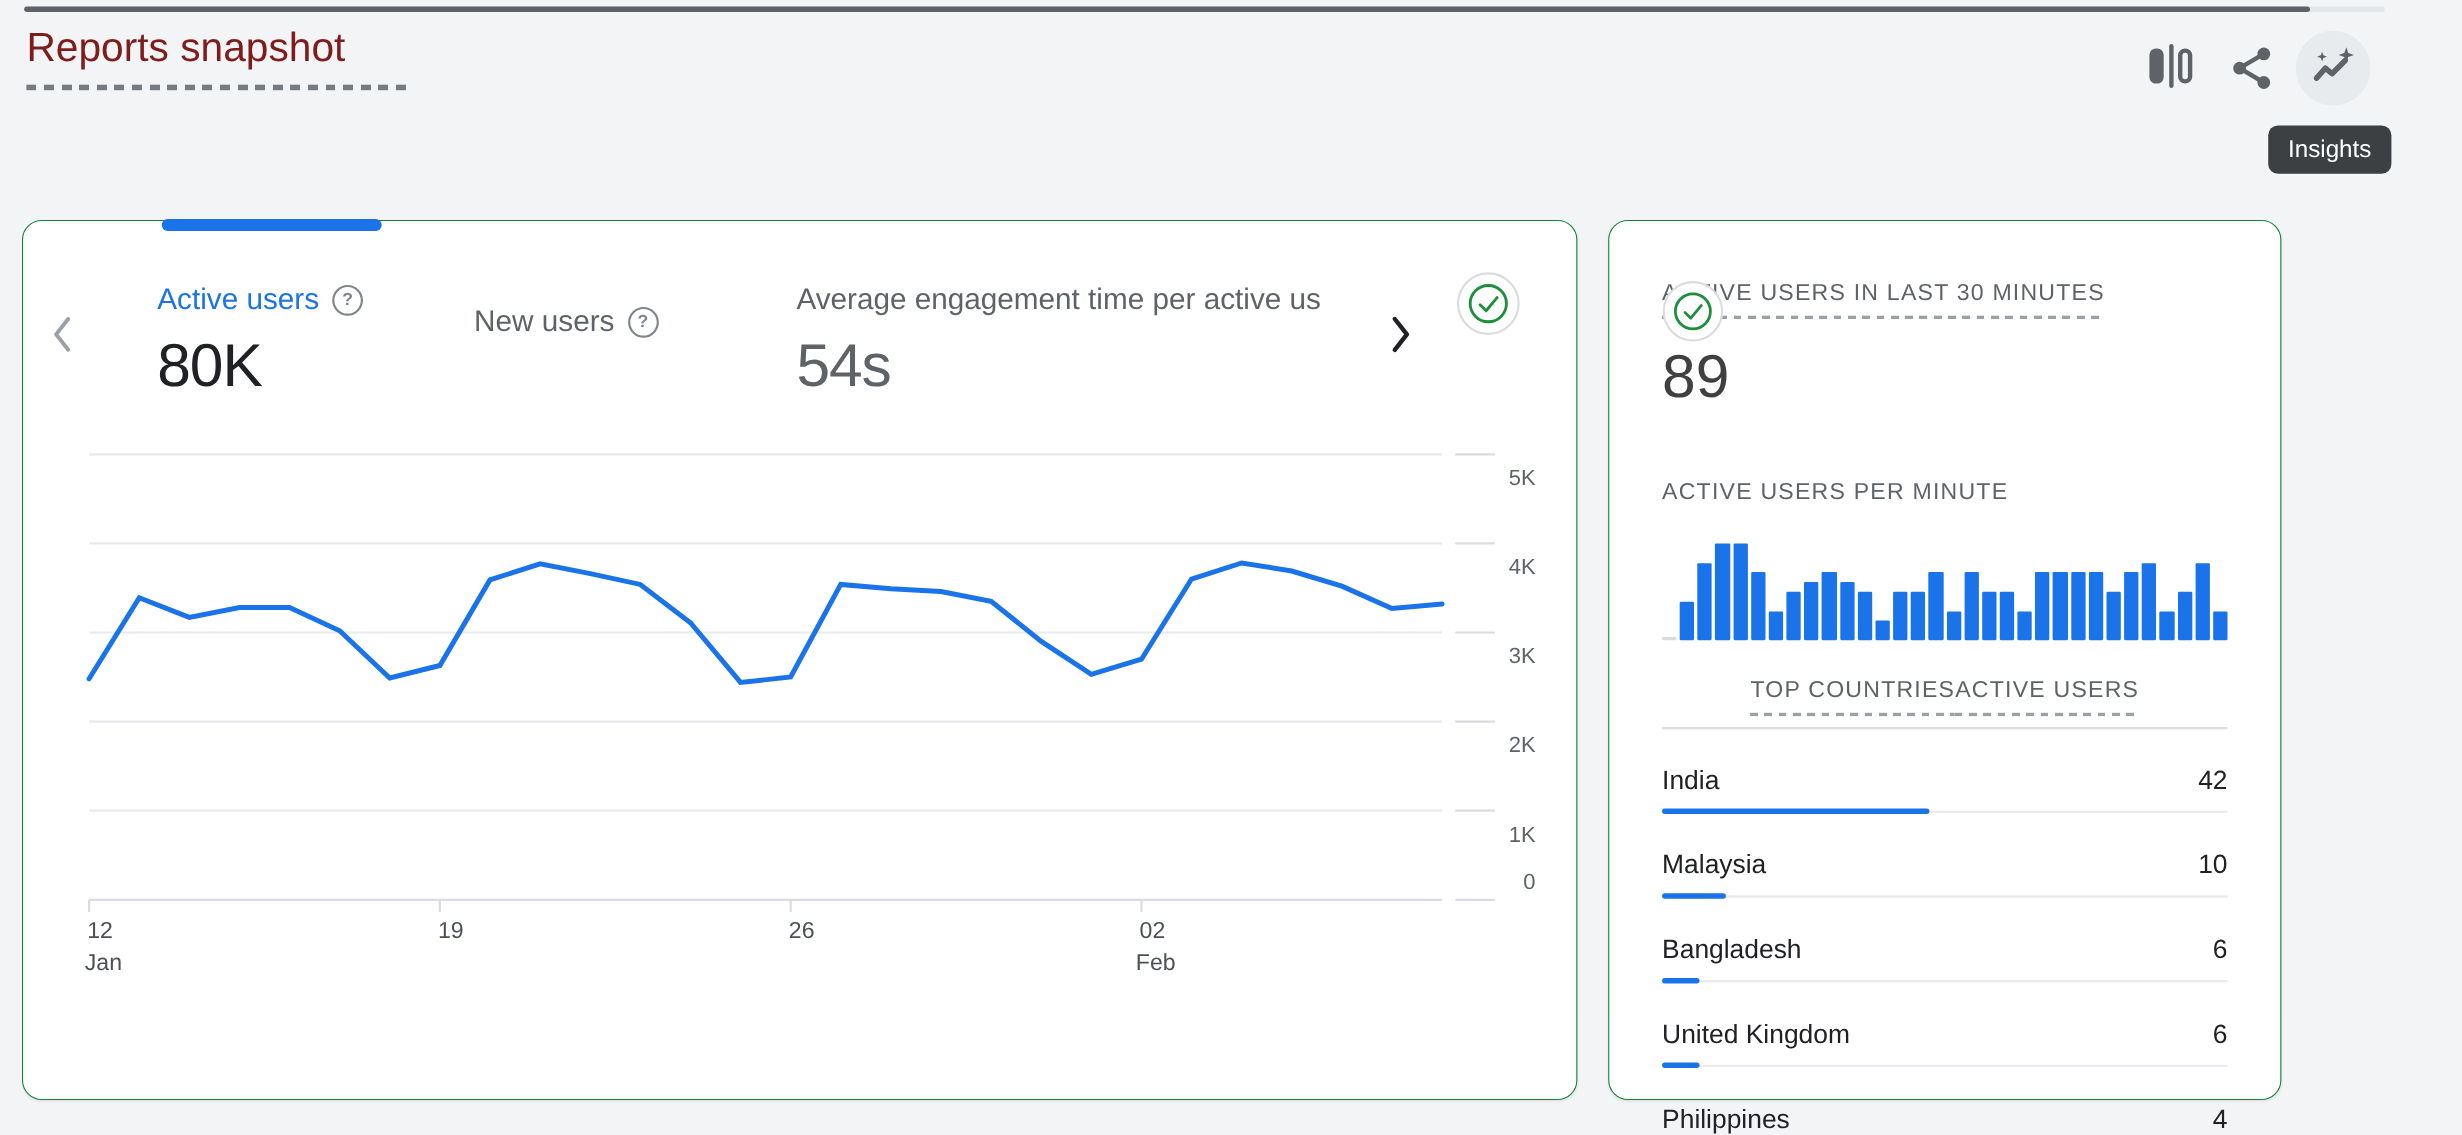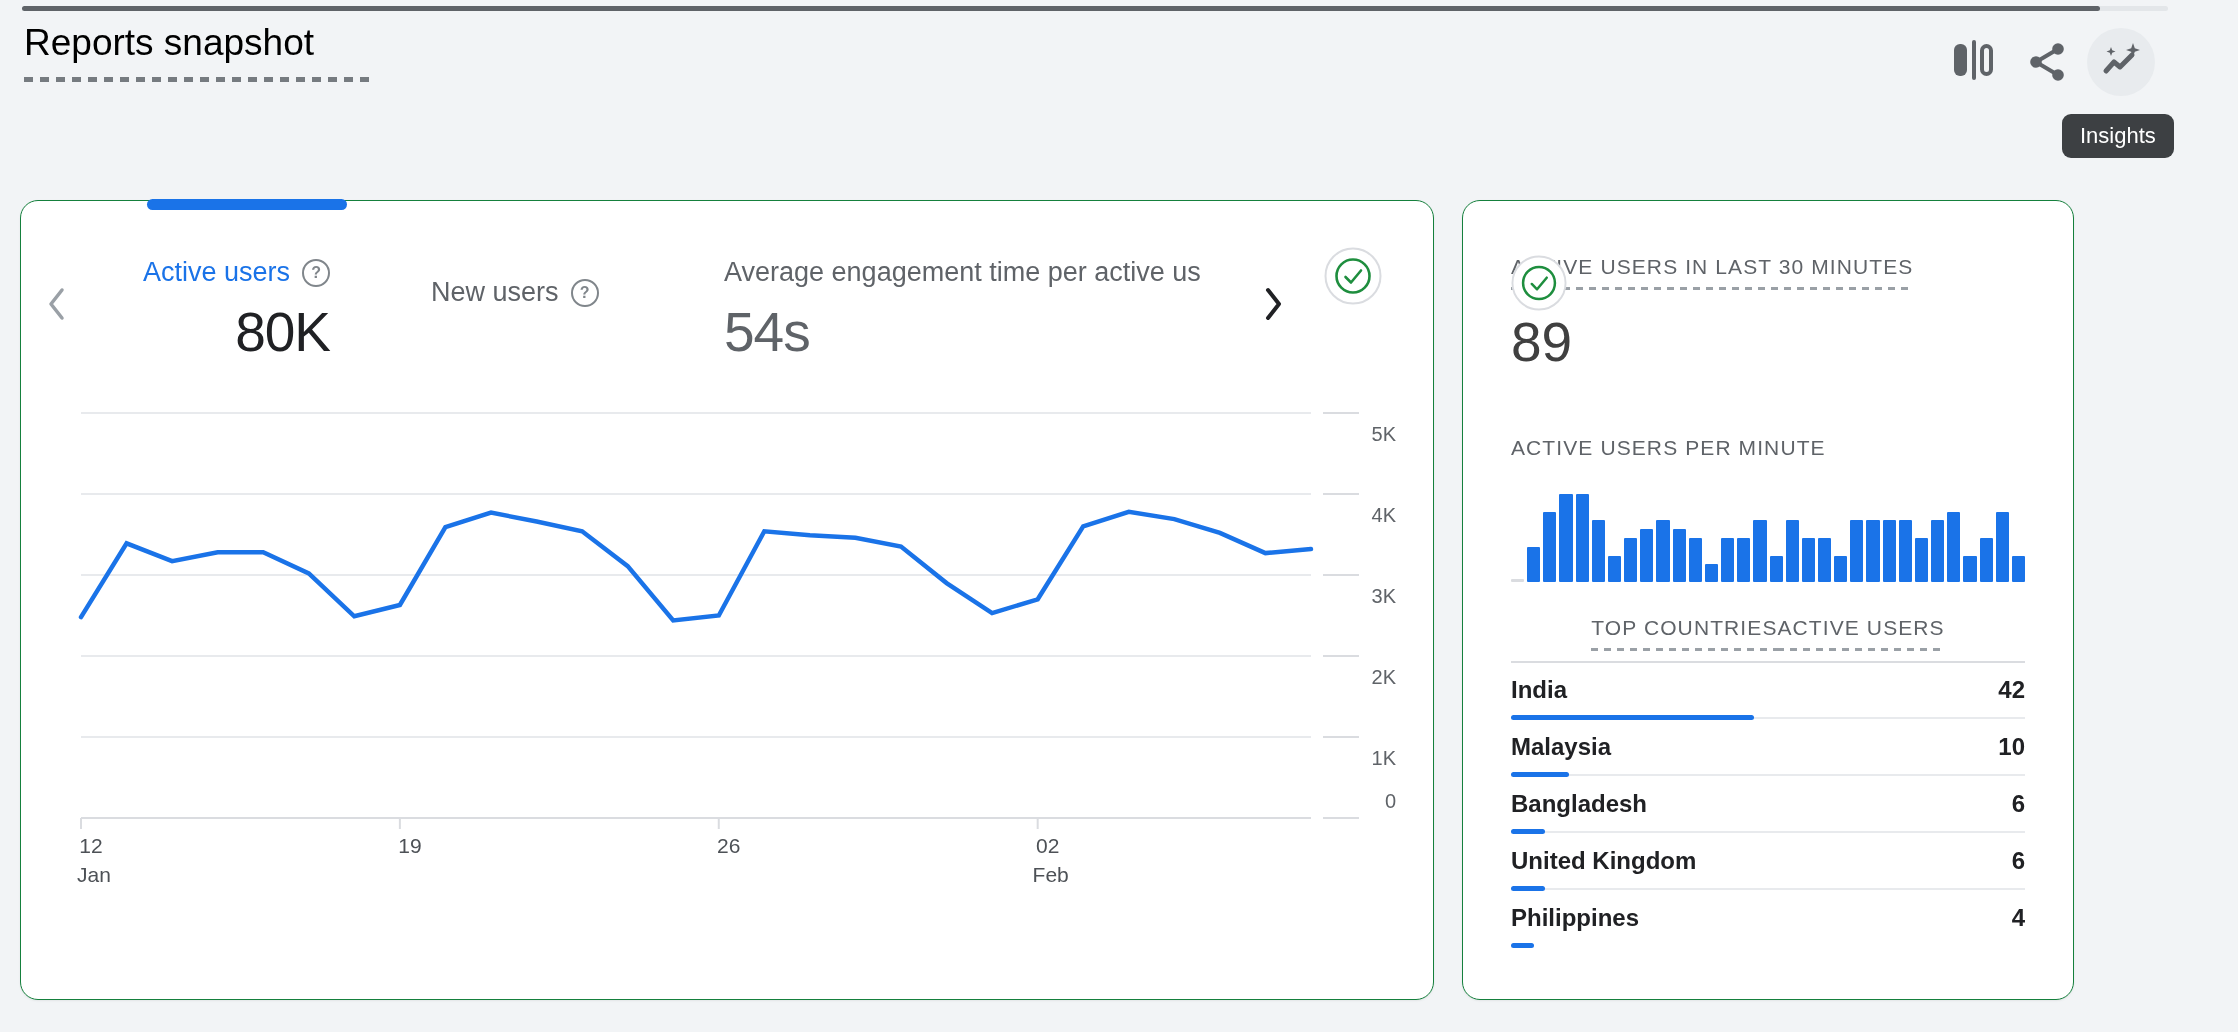--- a/index.html
+++ b/index.html
@@ -4,21 +4,21 @@
 <style>
   html,body{margin:0;padding:0;}
   body{width:2238px;height:1032px;position:relative;overflow:hidden;background:#f2f4f6;
        font-family:"Liberation Sans",sans-serif;color:#202124;}
 
   
   .scroll-track{position:absolute;left:22px;top:6px;width:2146px;height:5px;background:#e3e6e9;border-radius:3px;}
   .scroll-thumb{position:absolute;left:0;top:0;width:2078px;height:5px;background:#5f6368;border-radius:3px;}
 
   
-  .page-title{position:absolute;left:24px;top:22px;font-size:37px;font-weight:400;color:#000000;}
+  .page-title{position:absolute;left:24px;top:22px;font-size:37px;font-weight:400;color:#7f1d1d;}
   .title-dashes{height:5px;margin-top:13px;width:346px;
     background-image:repeating-linear-gradient(90deg,#767b80 0 9px,transparent 9px 16px);}
 
   
   .iconbtn{position:absolute;cursor:pointer;}
   .cmp{width:44px;height:40px;}
   .cmp .l{position:absolute;left:0;top:4px;width:13px;height:32px;background:#5f6368;border-radius:6px;}
   .cmp .m{position:absolute;left:18px;top:0;width:4px;height:40px;background:#5f6368;border-radius:2px;}
   .cmp .r{position:absolute;left:26px;top:4px;width:13px;height:32px;border:4px solid #5f6368;border-radius:7px;box-sizing:border-box;}
   .insights-circle{width:68px;height:68px;border-radius:50%;background:#e8ebee;display:flex;align-items:center;justify-content:center;}
@@ -34,21 +34,21 @@
   .tab-indicator{position:absolute;left:126px;top:-2px;width:200px;height:11px;background:#1a73e8;border-radius:6px;}
 
   .nav-chev{position:absolute;top:84px;cursor:pointer;}
   .nav-chev.left{left:24px;}
   .nav-chev.right{left:1240px;}
 
   .metric{position:absolute;top:56px;}
   .metric .lab{display:flex;align-items:center;gap:12px;font-size:27px;color:#5f6368;}
   .metric.selected .lab{color:#1a73e8;}
   .metric .val{font-size:55px;margin-top:12px;color:#5f6368;letter-spacing:-1px;}
-  .metric.selected .val{color:#202124;text-align:right;}
+  .metric.selected .val{color:#202124;}
   .help{width:24px;height:24px;border:2.5px solid #80868b;border-radius:50%;color:#80868b;
         font-size:16px;font-weight:bold;display:inline-flex;align-items:center;justify-content:center;cursor:pointer;}
   .badge{position:absolute;cursor:pointer;}
   .badge.main-badge{left:1303px;top:46px;}
 
   
   .rt-inner{padding:54px 48px 0 48px;}
   .rt-head{display:flex;justify-content:space-between;align-items:flex-start;}
   .dash-u{display:inline-block;padding-bottom:11px;
     background-image:repeating-linear-gradient(90deg,#9aa0a6 0 7px,transparent 7px 13px);
@@ -56,21 +56,21 @@
   .rt-label{font-size:21px;letter-spacing:1.1px;color:#5f6368;}
   .rt-value{font-size:55px;color:#404040;margin-top:20px;}
   .rt-sub{font-size:21px;letter-spacing:1.1px;color:#5f6368;margin-top:62px;}
   .rt-bars{margin-top:34px;height:88px;display:flex;align-items:flex-end;gap:3px;}
   .rt-bars .bar{flex:1;background:#1a73e8;border-radius:1px;}
   .rt-bars .bar.gray{background:#dadce0;}
 
   .tbl{margin-top:34px;}
   .tbl-head{display:flex;justify-content:center;font-size:21px;letter-spacing:1.1px;color:#5f6368;}
   .tbl-div{height:2px;background:#dadce0;margin-top:10px;}
-  .c-row{padding-top:13px;font-weight:bold;}
+  .c-row{padding-top:33px;}
   .c-line{display:flex;justify-content:space-between;font-size:24px;color:#202124;}
   .c-barwrap{position:relative;height:5px;margin-top:11px;}
   .c-track{position:absolute;left:0;right:0;top:2px;height:2px;background:#e8eaed;}
   .c-fill{position:absolute;left:0;top:0;height:5px;background:#1a73e8;border-radius:2.5px;}
 
   .view-rt{margin-top:22px;display:flex;justify-content:flex-end;align-items:center;gap:14px;
     color:#1a73e8;font-size:24px;cursor:pointer;}
 
   svg text{font-family:"Liberation Sans",sans-serif;}
 </style>

